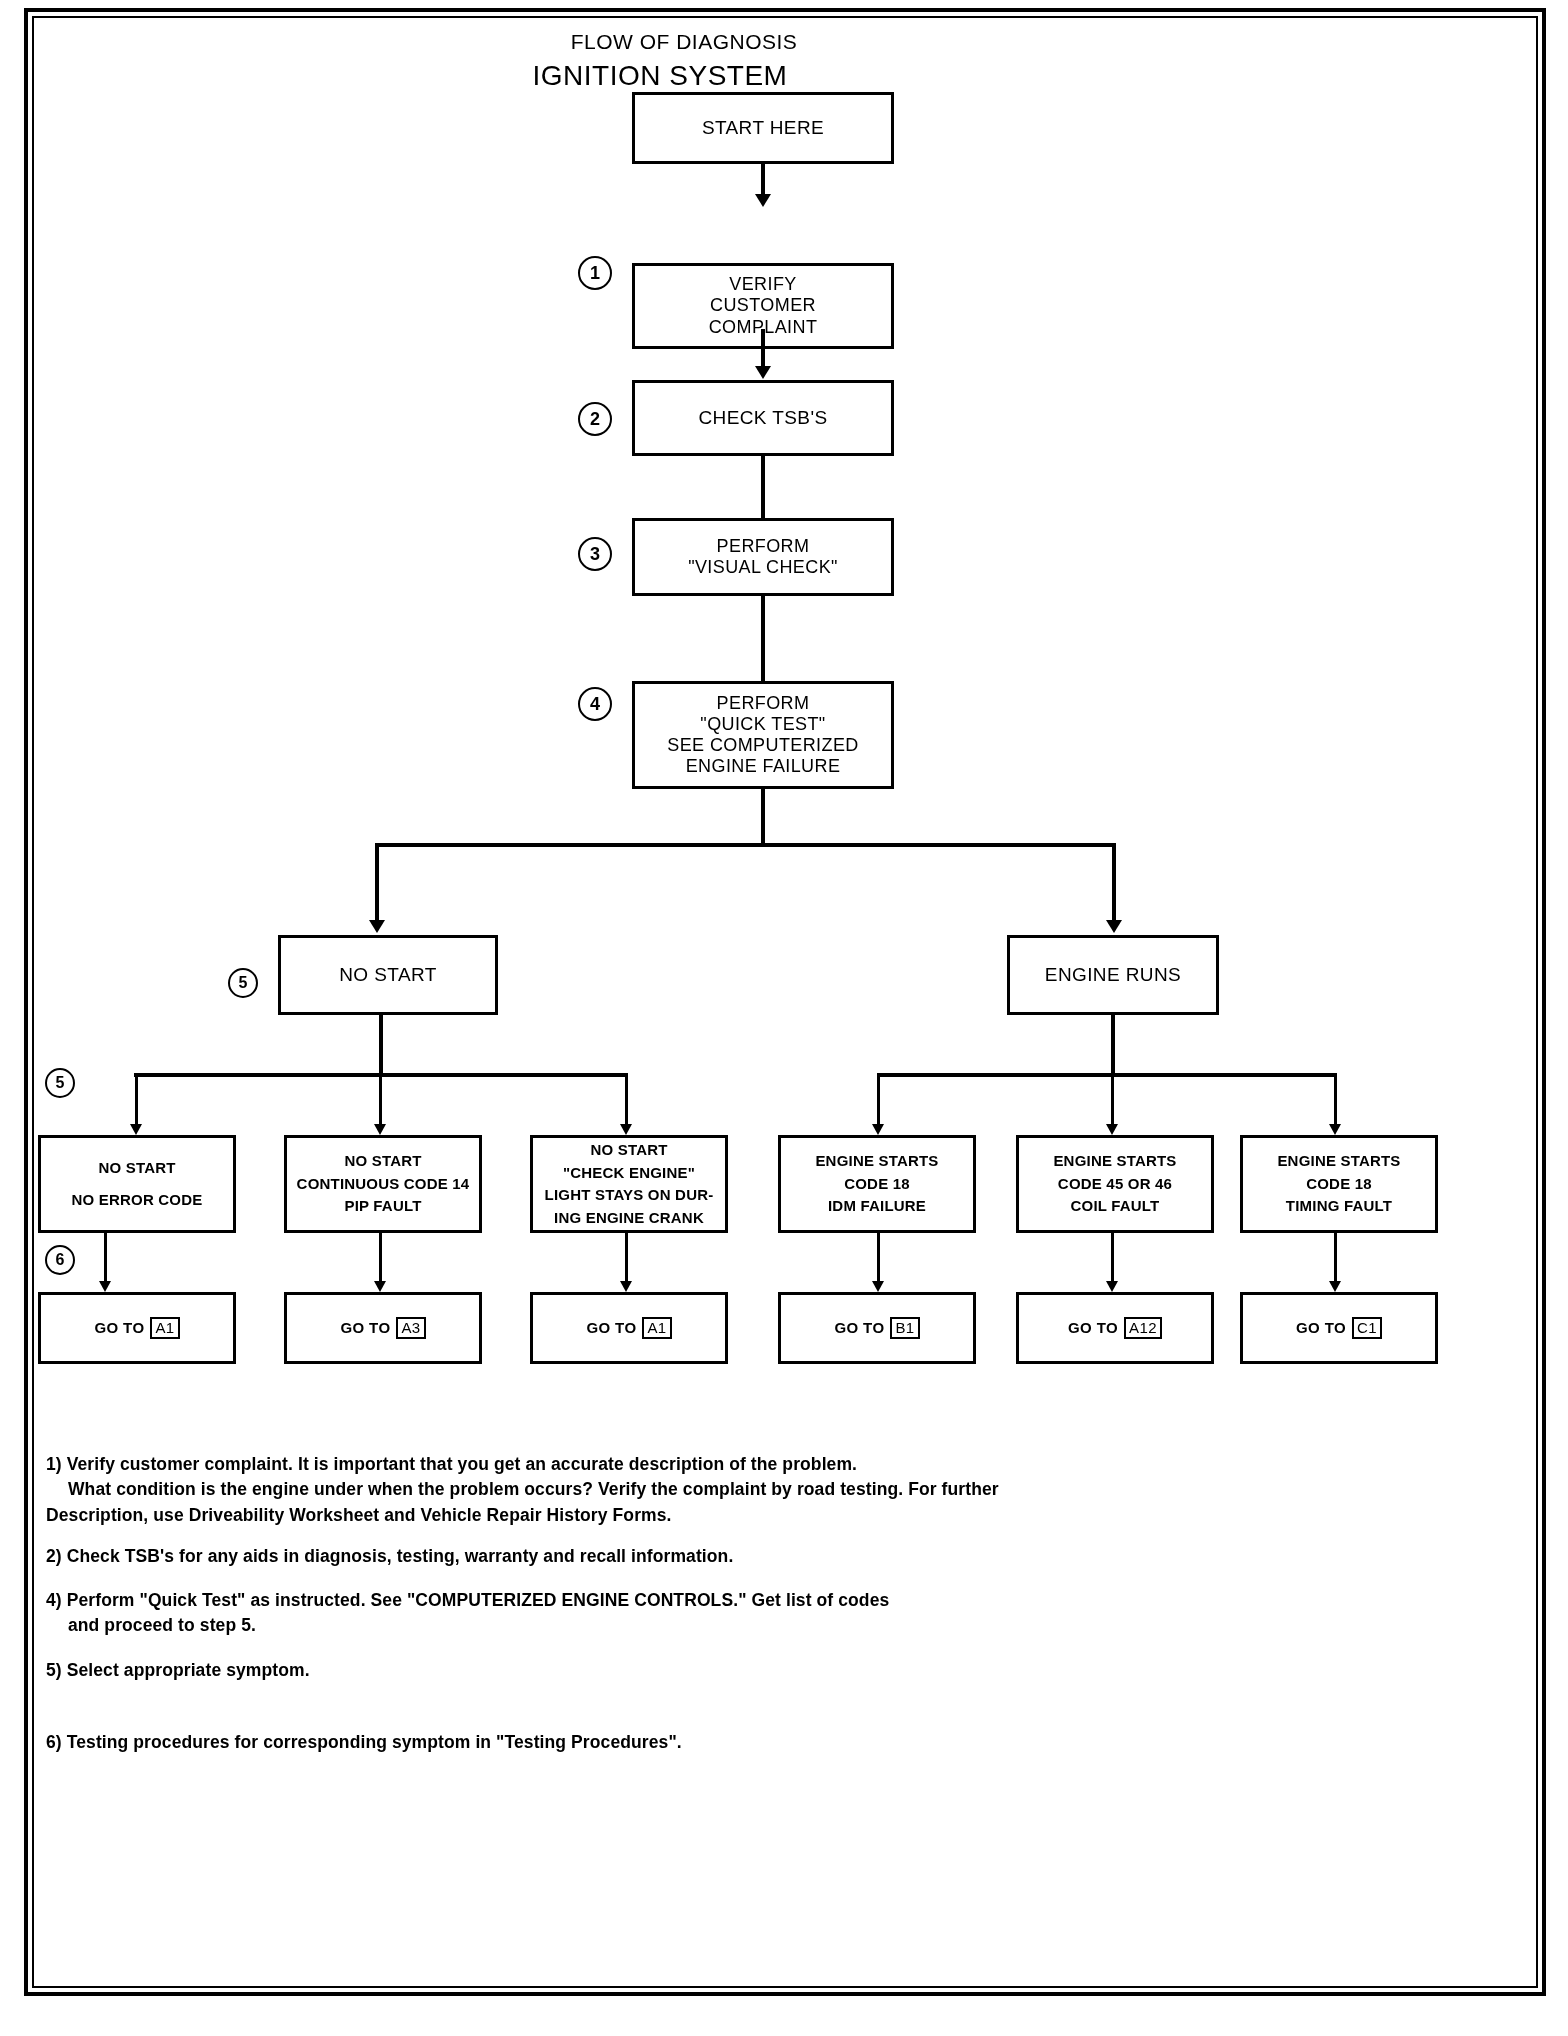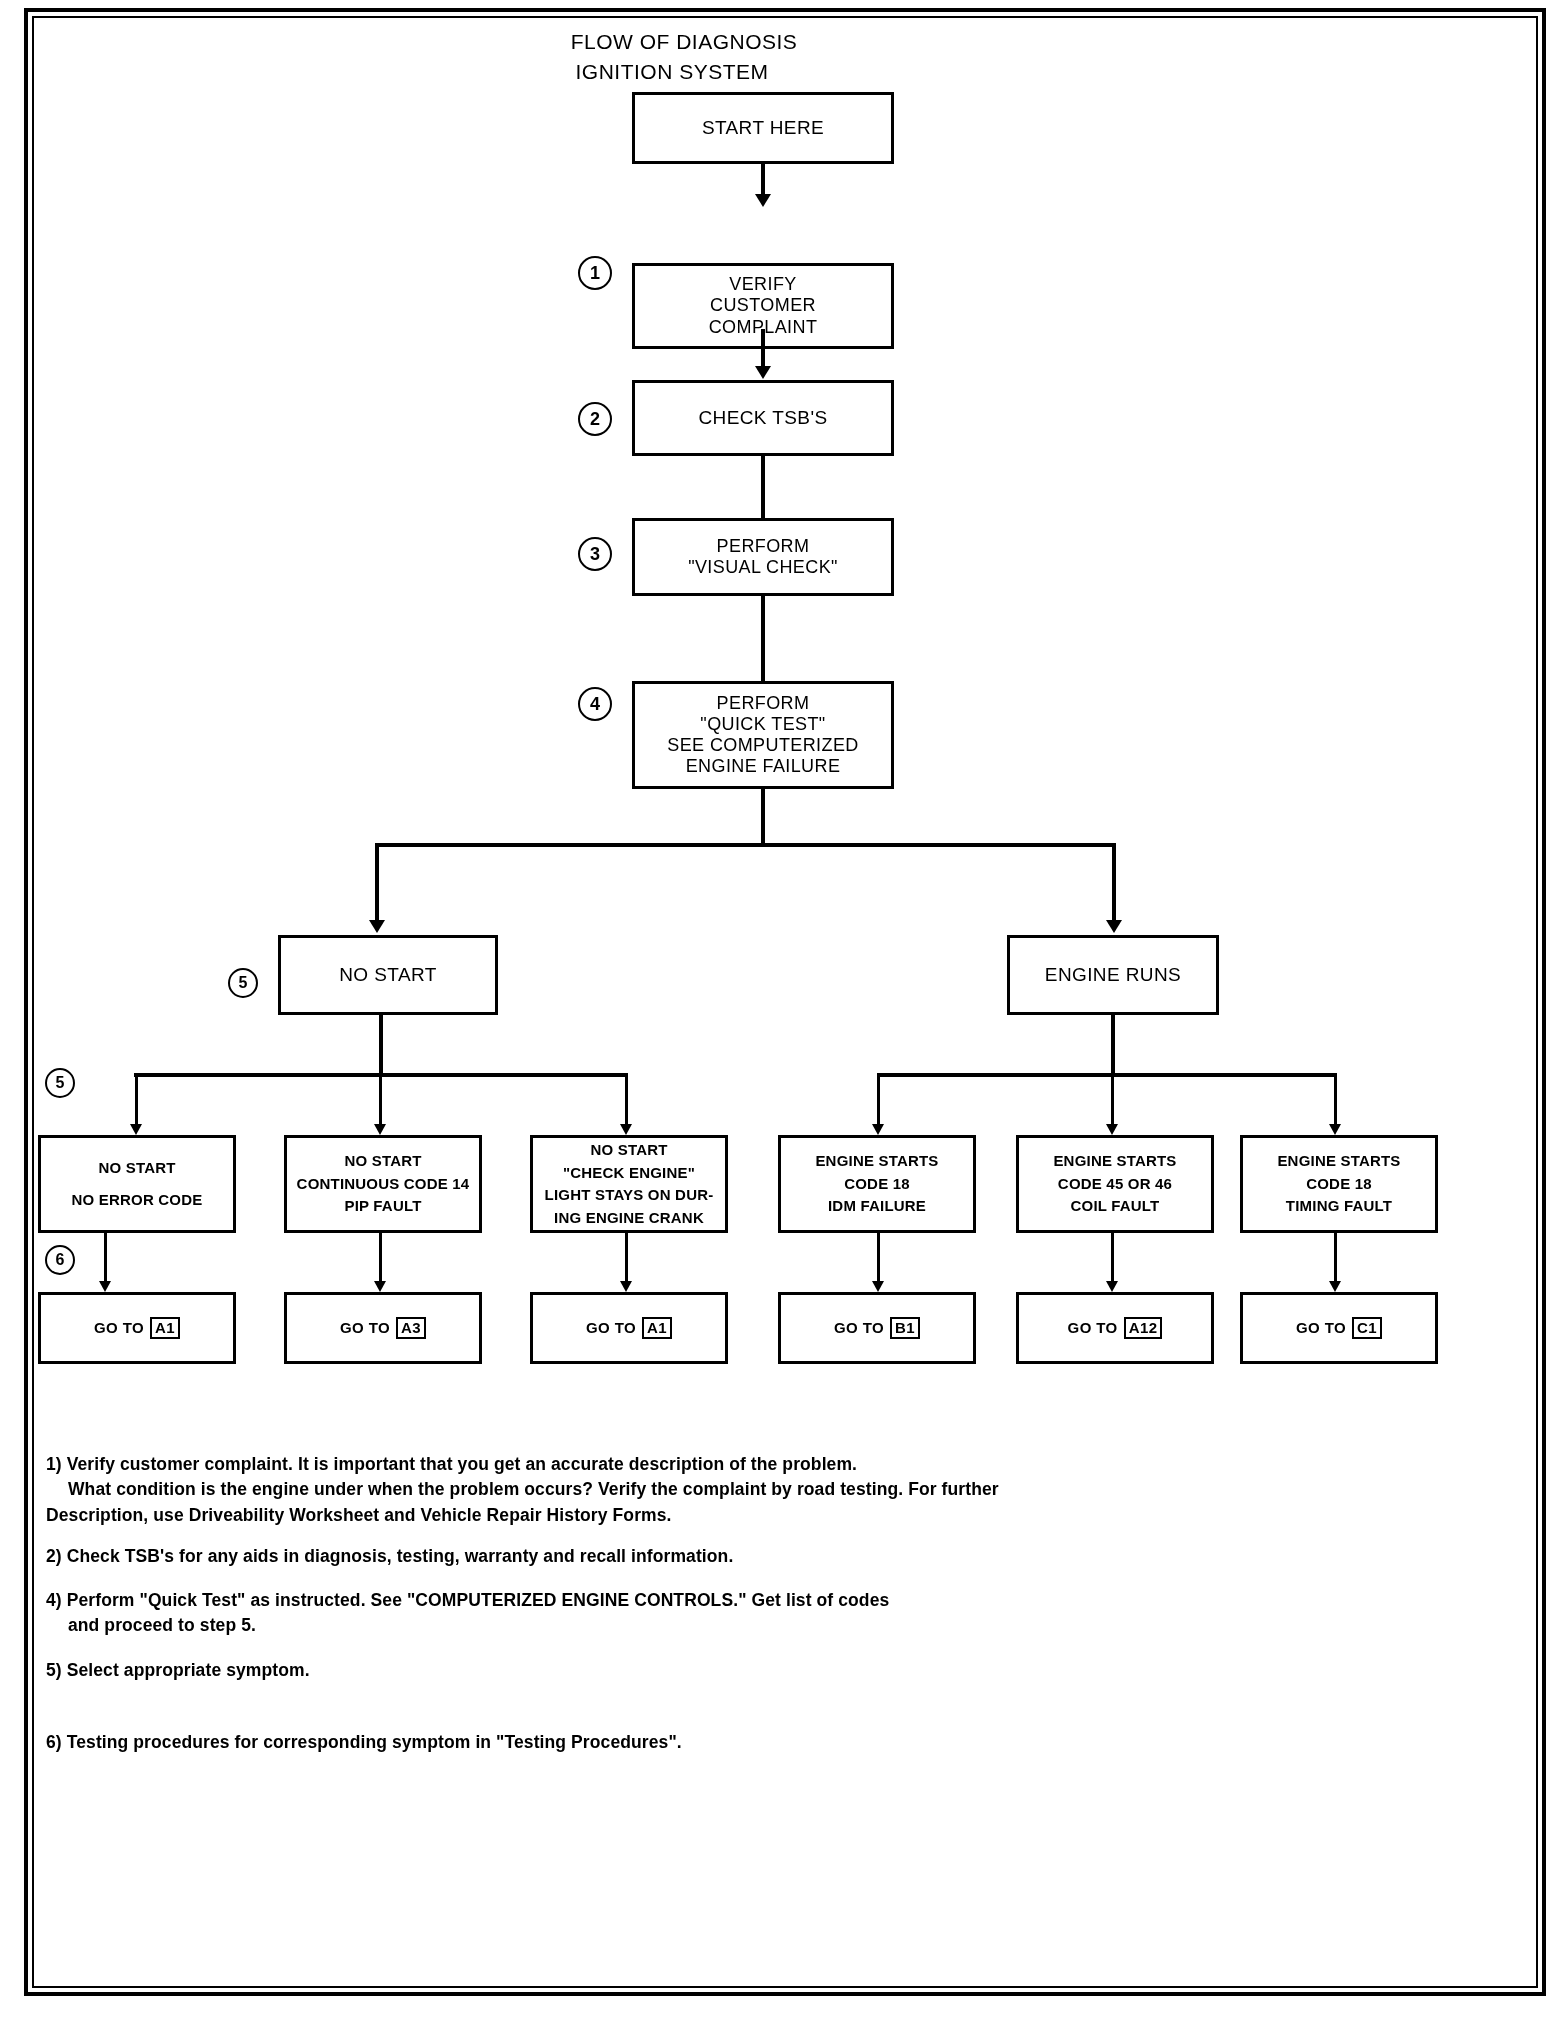--- a/index.html
+++ b/index.html
@@ -26,21 +26,21 @@
     box-sizing:border-box;
   }
   
   .title{
     position:absolute;
     text-align:center;
     font-weight:normal;
     letter-spacing:0.5px;
   }
   #title1{left:484px;top:30px;width:400px;font-size:21px;}
-  #title2{left:472px;top:60px;width:400px;font-size:21px;}
+  #title2{left:460px;top:60px;width:400px;font-size:28px;}
   
   .fbox{
     position:absolute;
     border:3px solid #000;
     background:#fff;
     box-sizing:border-box;
     display:flex;
     flex-direction:column;
     align-items:center;
     justify-content:center;
@@ -55,21 +55,21 @@
   .small{font-size:15px;line-height:1.5;font-weight:bold;letter-spacing:0.2px;}
   .small .ln{white-space:nowrap;}
   .goto{font-size:15px;font-weight:bold;}
   
   .chip{
     display:inline-block;
     border:2px solid #000;
     padding:0 3px;
     margin-left:6px;
     line-height:1.15;
-    font-weight:bold;
+    font-weight:normal;
     vertical-align:middle;
   }
   .goto-row{display:flex;align-items:center;justify-content:center;}
   
   .circ{
     position:absolute;
     width:34px;height:34px;
     border:2.5px solid #000;
     border-radius:50%;
     display:flex;align-items:center;justify-content:center;

